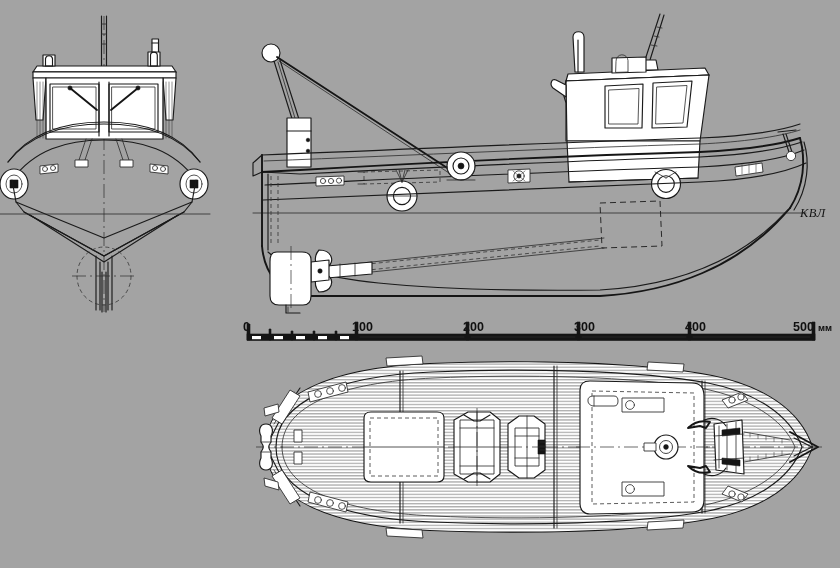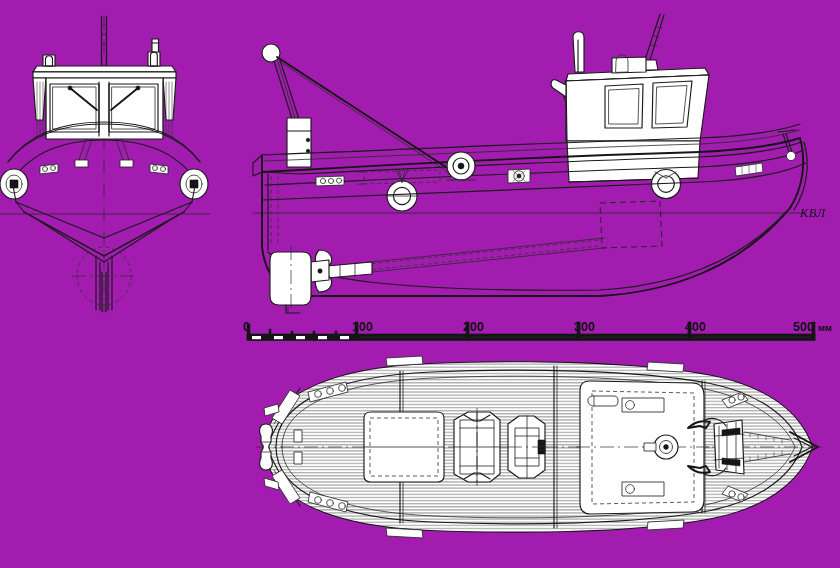--- a/index.html
+++ b/index.html
@@ -7,21 +7,21 @@
     padding: 0;
     background: #ffffff;
   }
   body {
     font-family: "Liberation Sans", sans-serif;
   }
   #sheet {
     position: relative;
     width: 840px;
     height: 568px;
-    background: #a21caf;
+    background: #a3a3a3;
     overflow: hidden;
   }
   #drawing {
     position: absolute;
     left: 0;
     top: 0;
     width: 840px;
     height: 568px;
   }
   .ln { fill: none; stroke: #1a1a1a; stroke-width: 1.15; stroke-linecap: round; stroke-linejoin: round; }

